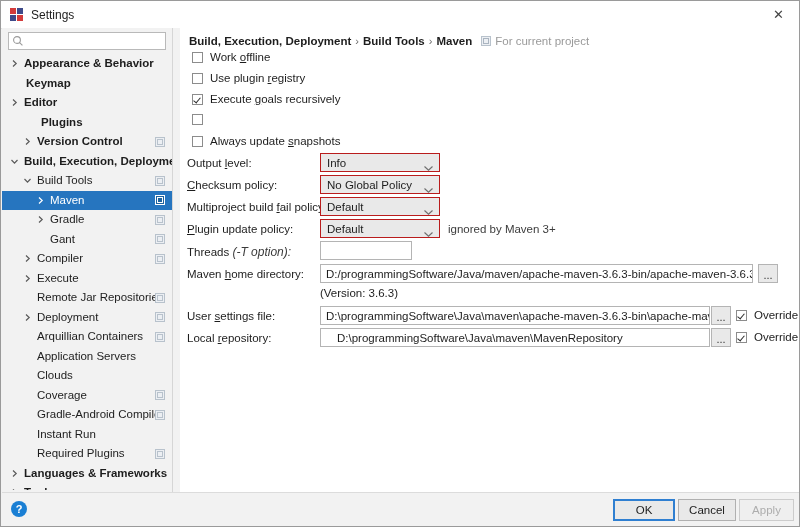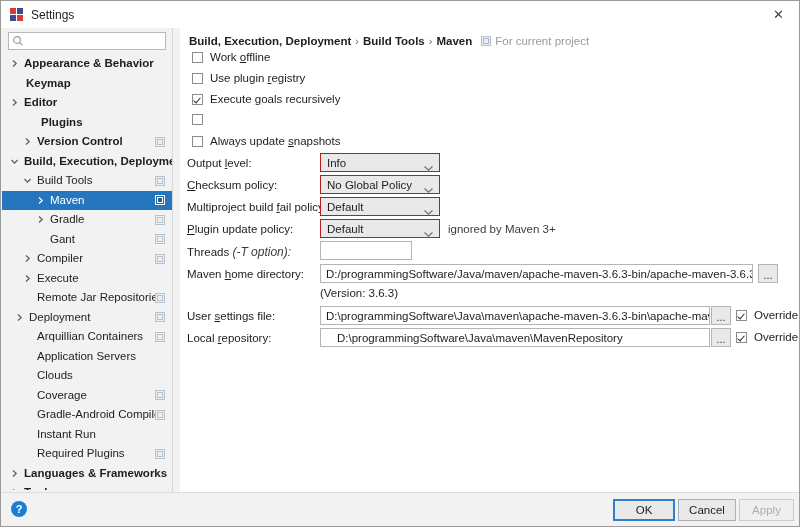--- a/index.html
+++ b/index.html
@@ -475,21 +475,21 @@
           <span class="tree-label" style="margin-left: 4px;">Execute</span>
         </div>
         <div class="tree-row" style="padding-left: 20px;">
           <span class="arrow none" style="color: rgb(90, 90, 90);"></span>
           <span class="tree-label" style="margin-left: 4px;">Remote Jar Repositories</span>
           <span class="scope-icon"><svg width="10" height="10" viewBox="0 0 10 10">
               <rect x="0.5" y="0.5" width="9" height="9" fill="#eceff3" stroke="#b8c2cc"></rect>
               <rect x="2.5" y="2.5" width="5" height="5" fill="none" stroke="#b8c2cc"></rect>
             </svg></span>
         </div>
-        <div class="tree-row" style="padding-left: 12px;">
+        <div class="tree-row" style="padding-left: 20px;">
           <span class="arrow" style="color: rgb(90, 90, 90);">
             <svg width="11" height="11" viewBox="0 0 11 11">
               <path d="M4 2.5 L7.2 5.5 L4 8.5" fill="none" stroke="currentColor" stroke-width="1.2"></path>
             </svg>
           </span>
           <span class="tree-label" style="margin-left: 4px;">Deployment</span>
           <span class="scope-icon"><svg width="10" height="10" viewBox="0 0 10 10">
               <rect x="0.5" y="0.5" width="9" height="9" fill="#eceff3" stroke="#b8c2cc"></rect>
               <rect x="2.5" y="2.5" width="5" height="5" fill="none" stroke="#b8c2cc"></rect>
             </svg></span>

